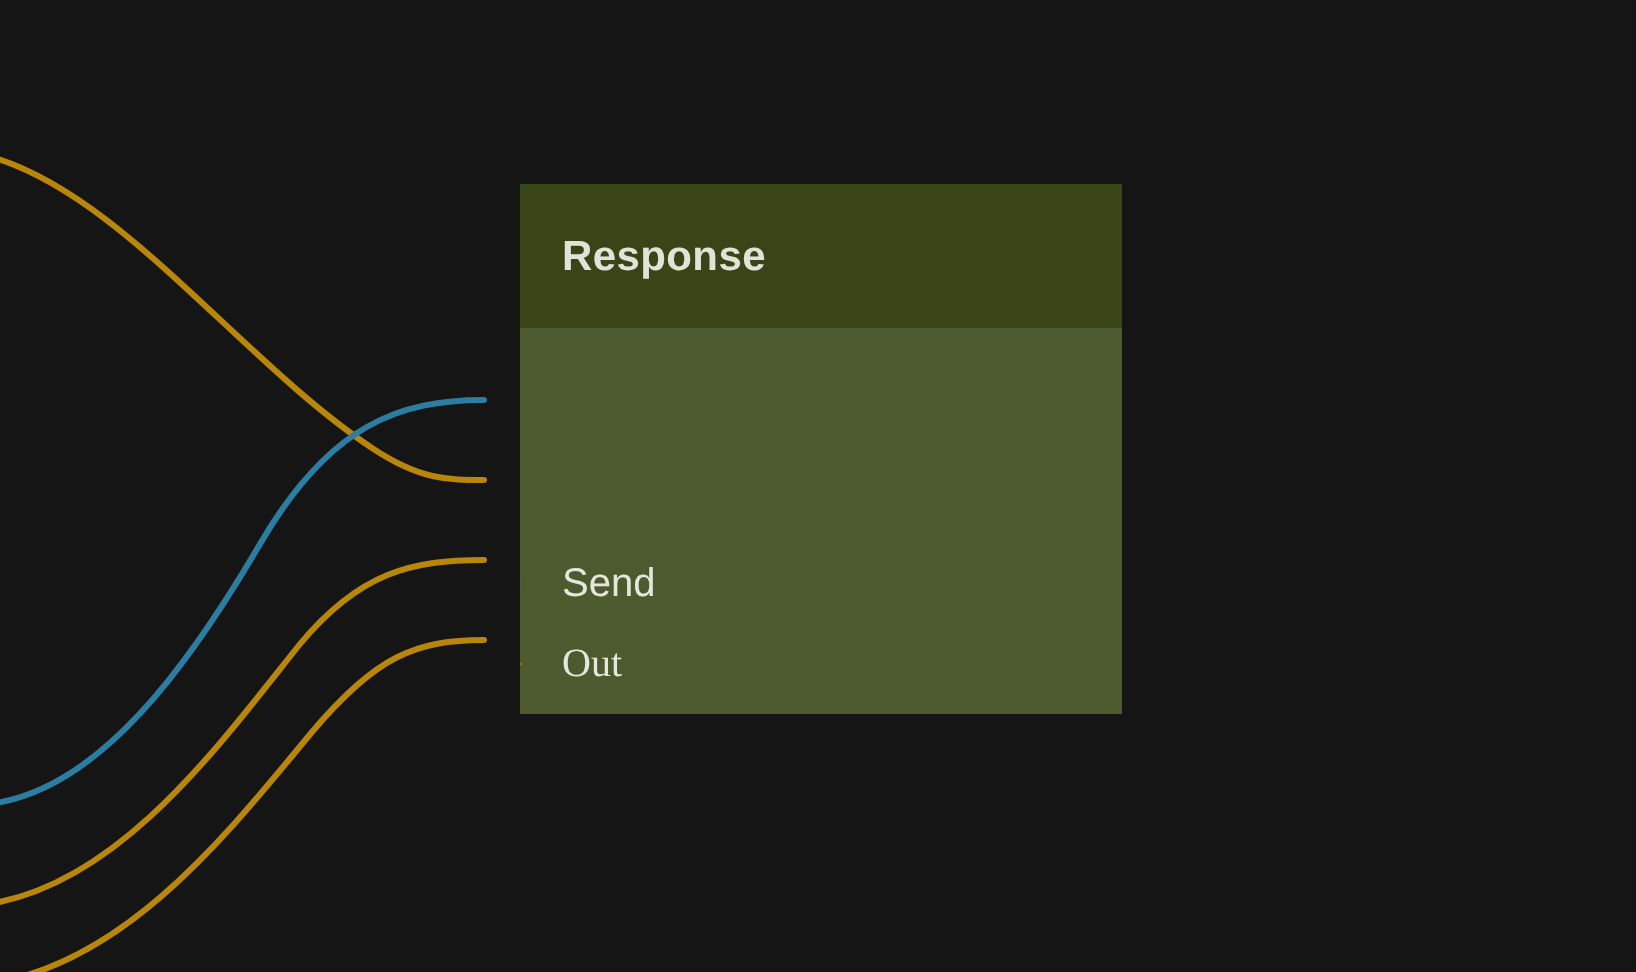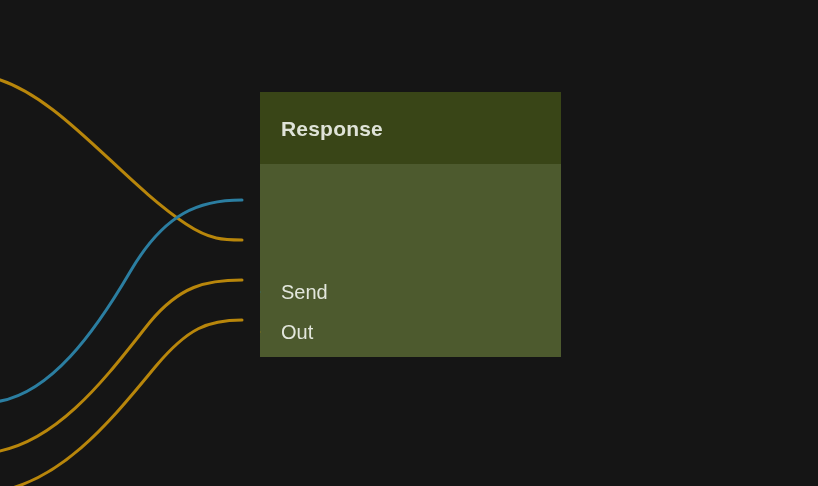--- a/index.html
+++ b/index.html
@@ -103,21 +103,21 @@
     <div class="node-body">
 
       <div class="port-row" style="top:108px;">
         <svg class="port-arrow" viewBox="0 0 20 18" xmlns="http://www.w3.org/2000/svg">
           <rect x="0" y="6.5" width="7" height="5" fill="#2b7ea1"></rect>
           <polygon points="5,1 19,9 5,17" fill="#2b7ea1"></polygon>
         </svg>
         <span class="port-label">Send</span>
       </div>
 
-      <div class="port-row" style="top:148px;">
+      <div class="port-row" style="top:148px;font-family:Liberation Serif, serif;">
         <svg class="port-arrow" viewBox="0 0 20 18" xmlns="http://www.w3.org/2000/svg">
           <rect x="0" y="6.5" width="7" height="5" fill="#b8860b"></rect>
           <polygon points="5,1 19,9 5,17" fill="#b8860b"></polygon>
         </svg>
         <span class="port-label">Out</span>
       </div>
 
       <div class="port-row" style="top:188px;">
         
         

